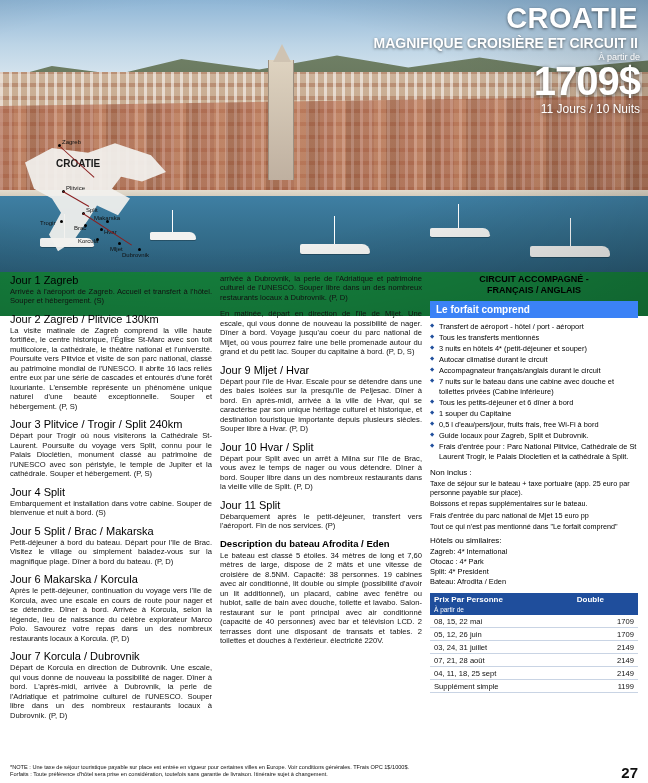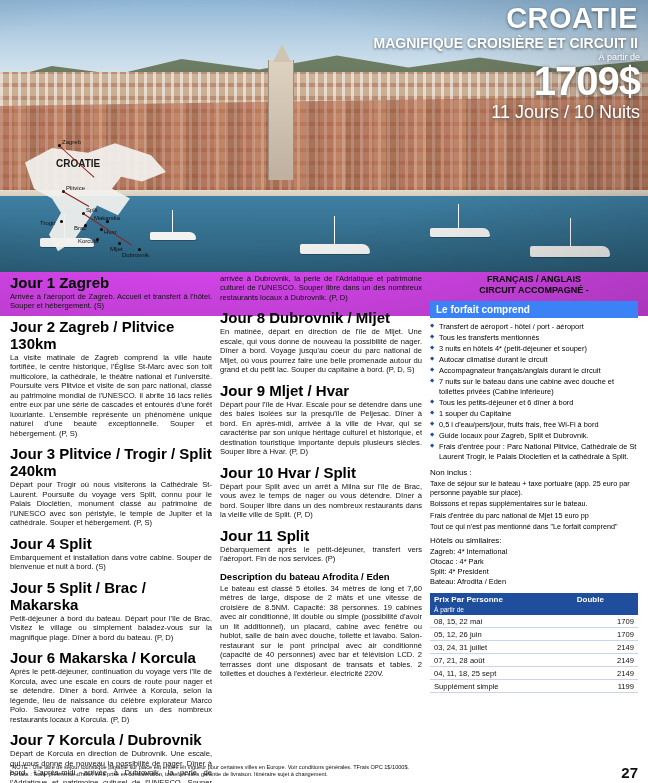--- a/index.html
+++ b/index.html
@@ -13,21 +13,21 @@
     position: relative;
     overflow: hidden;
   }
 
   
   .hero {
     position: relative;
     width: 648px;
     height: 316px;
     overflow: hidden;
-    background: #d946ef;
+    background: #15803d;
   }
   .hero-sky {
     position: absolute; left: 0; top: 0; width: 648px; height: 80px;
     background: linear-gradient(#8fb6d6 0%, #bcd4e6 55%, #d9e6ef 100%);
   }
   .hero-hills {
     position: absolute; left: 0; top: 38px; width: 648px; height: 70px;
     background: linear-gradient(#6f7f62 0%, #5c6b50 100%);
     clip-path: polygon(0 60%, 8% 40%, 18% 52%, 28% 30%, 40% 45%, 52% 25%, 63% 42%, 74% 28%, 86% 44%, 100% 32%, 100% 100%, 0 100%);
     opacity: .95;
@@ -84,21 +84,21 @@
   }
   .title-sub {
     font-size: 14px; font-weight: bold; color: #ffffff; line-height: 1.1; margin-top: 2px;
   }
   .price-box {
     position: absolute; right: 8px; top: 52px; width: 250px; text-align: right;
     color: #ffffff; text-shadow: 0 1px 4px rgba(0,0,0,.6);
   }
   .price-from { font-size: 9px; }
   .price-amount { font-size: 40px; font-weight: bold; line-height: .95; letter-spacing: -1px; }
-  .price-dur { font-size: 18px; margin-top: 2px; }
+  .price-dur { font-size: 12px; margin-top: 2px; }
 
   
   .map-inset {
     position: absolute; left: 22px; top: 128px; width: 160px; height: 140px;
   }
   .map-shape {
     position: absolute; left: 0; top: 8px; width: 150px; height: 120px;
     background: #f3f2ee;
     clip-path: polygon(2% 22%, 20% 10%, 44% 14%, 62% 6%, 86% 16%, 96% 30%, 80% 38%, 66% 34%, 60% 44%, 72% 52%, 64% 66%, 50% 58%, 44% 70%, 34% 88%, 24% 96%, 18% 82%, 26% 64%, 20% 52%, 8% 44%);
     opacity: .93;
@@ -114,21 +114,21 @@
   
   .content {
     position: absolute; left: 0; top: 274px; width: 648px; height: 487px;
     padding: 0 10px;
   }
   .cols { display: flex; gap: 8px; }
   .col { width: 202px; }
   .col.right { width: 208px; }
 
   h3.day {
-    font-size: 15px; font-weight: bold; margin: 0 0 1px 0; color: #000;
+    font-size: 11px; font-weight: normal; margin: 0 0 1px 0; color: #000;
   }
   p.body {
     font-size: 7.6px; line-height: 1.25; margin: 0 0 7px 0; text-align: justify; color: #111;
   }
   .sec-head {
     font-size: 9.5px; font-weight: bold; margin: 6px 0 2px 0;
   }
 
   
   .circuit-head {
@@ -273,40 +273,39 @@
       <h3 class="day">Jour 6  Makarska / Korcula</h3>
       <p class="body">Après le petit-déjeuner, continuation du voyage vers l'île de Korcula, avec une escale en cours de route pour nager et se détendre. Dîner à bord. Arrivée à Korcula, selon la légende, lieu de naissance du célèbre explorateur Marco Polo. Savourez votre repas dans un des nombreux restaurants locaux à Korcula. (P, D)</p>
 
       <h3 class="day">Jour 7  Korcula / Dubrovnik</h3>
       <p class="body">Départ de Korcula en direction de Dubrovnik. Une escale, qui vous donne de nouveau la possibilité de nager. Dîner à bord. L'après-midi, arrivée à Dubrovnik, la perle de l'Adriatique et patrimoine culturel de l'UNESCO. Souper libre dans un des nombreux restaurants locaux à Dubrovnik. (P, D)</p>
     </div>
 
     <div class="col">
       <p class="body">arrivée à Dubrovnik, la perle de l'Adriatique et patrimoine culturel de l'UNESCO. Souper libre dans un des nombreux restaurants locaux à Dubrovnik. (P, D)</p>
 
-      <h3 class="day">Jour 8  Dubrovnik / Mljet</h3>
       <p class="body">En matinée, départ en direction de l'île de Mljet. Une escale, qui vous donne de nouveau la possibilité de nager. Dîner à bord. Voyage jusqu'au coeur du parc national de Mljet, où vous pourrez faire une belle promenade autour du grand et du petit lac. Souper du capitaine à bord. (P, D, S)</p>
 
       <h3 class="day">Jour 9  Mljet / Hvar</h3>
       <p class="body">Départ pour l'île de Hvar. Escale pour se détendre dans une des baies isolées sur la presqu'île de Peljesac. Dîner à bord. En après-midi, arrivée à la ville de Hvar, qui se caractérise par son unique héritage culturel et historique, et destination touristique importante depuis plusieurs siècles. Souper libre à Hvar. (P, D)</p>
 
       <h3 class="day">Jour 10  Hvar / Split</h3>
       <p class="body">Départ pour Split avec un arrêt à Milna sur l'île de Brac, vous avez le temps de nager ou vous détendre. Dîner à bord. Souper libre dans un des nombreux restaurants dans la vieille ville de Split. (P, D)</p>
 
       <h3 class="day">Jour 11 Split</h3>
       <p class="body">Débarquement après le petit-déjeuner, transfert vers l'aéroport. Fin de nos services. (P)</p>
 
       <h3 class="sec-head">Description du bateau Afrodita / Eden</h3>
       <p class="body">Le bateau est classé 5 étoiles. 34 mètres de long et 7,60 mètres de large, dispose de 2 mâts et une vitesse de croisière de 8.5NM. Capacité: 38 personnes. 19 cabines avec air conditionné, lit double ou simple (possibilité d'avoir un lit additionnel), un placard, cabine avec fenêtre ou hublot, salle de bain avec douche, toilette et lavabo. Salon-restaurant sur le pont principal avec air conditionné (capacité de 40 personnes) avec bar et télévision LCD. 2 terrasses dont une disposant de transats et tables. 2 toilettes et douches à l'extérieur. électricité 220V.</p>
     </div>
 
     <div class="col right">
       <div class="circuit-head">
+        <div>CIRCUIT ACCOMPAGNÉ -</div>
         <div>FRANÇAIS / ANGLAIS</div>
-        <div>CIRCUIT ACCOMPAGNÉ -</div>
       </div>
 
       <div class="forfait-bar">Le forfait comprend</div>
 
       <ul class="forfait">
         <li>Transfert de aéroport - hôtel / port - aéroport</li>
         <li>Tous les transferts mentionnés</li>
         <li>3 nuits en hôtels 4* (petit-déjeuner et souper)</li>
         <li>Autocar climatisé durant le circuit</li>
         <li>Accompagnateur français/anglais durant le circuit</li>

